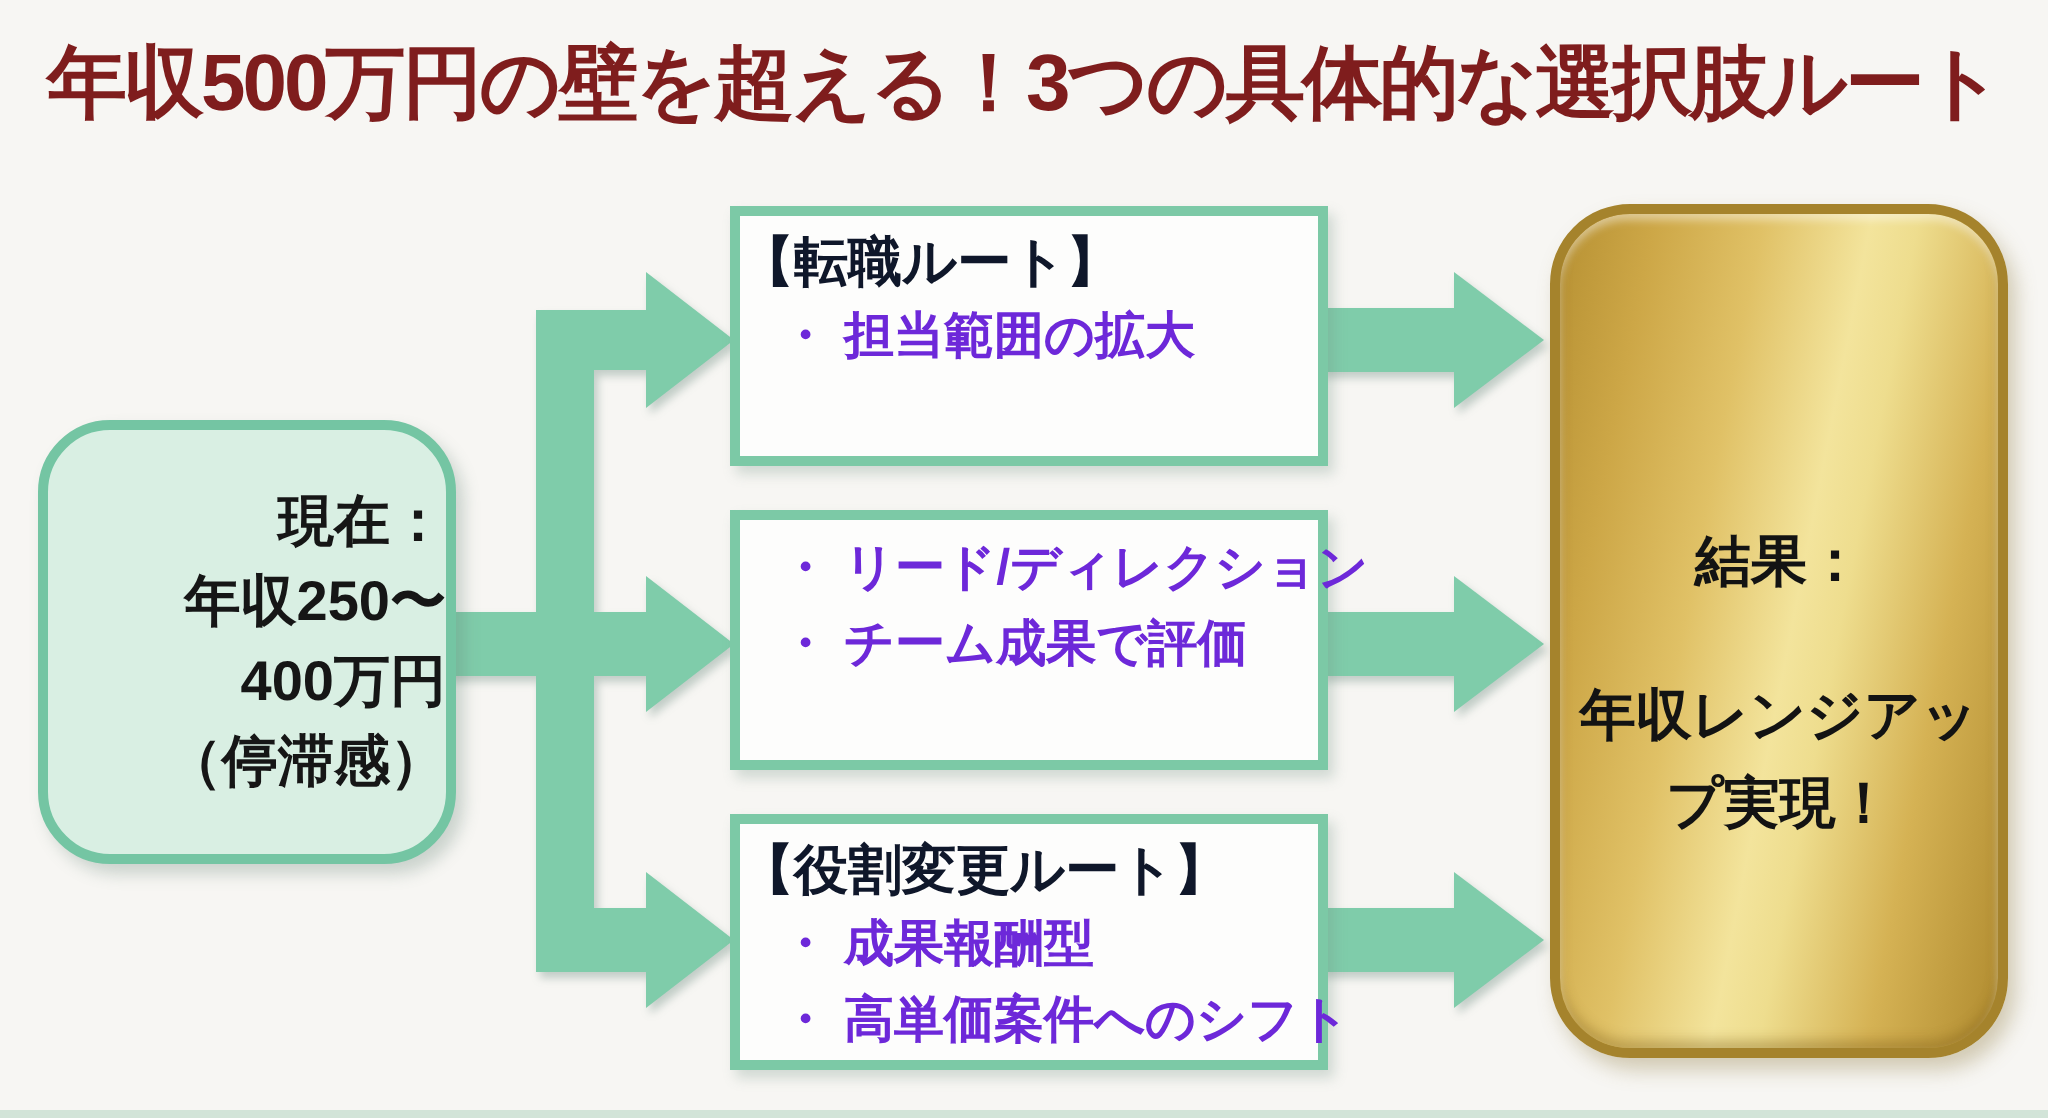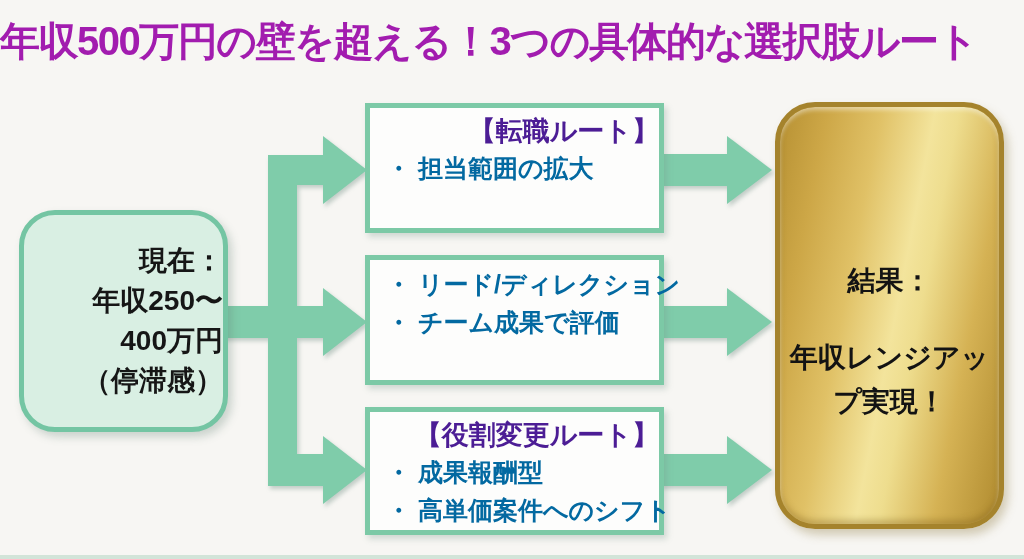--- a/index.html
+++ b/index.html
@@ -9,23 +9,24 @@
   }
   .canvas{
     position:relative;
     width:1024px;height:559px;
     background:#f7f6f3;
     overflow:hidden;
   }
   
   .title{
     position:absolute;left:0;top:14px;width:1024px;
+    text-align:center;
     font-size:40px;font-weight:800;
     letter-spacing:-1.5px;
-    color:#a21caf;
+    color:#7f1d1d;
     white-space:nowrap;
   }
   
   .arrows{
     position:absolute;left:0;top:0;z-index:1;
   }
   .arrows .teal{
     fill:#7fccaa;
   }
   .arrow-shadow{
@@ -45,31 +46,32 @@
     line-height:40px;
   }
   .route-box{
     left:365px;width:299px;
     background:#fdfdfc;
     border:5px solid #7cc9a6;
     box-shadow:3px 4px 6px rgba(120,150,135,.30);
     padding:5px 0 0 0;
   }
   .route-box .heading{
-    text-align:right;
+    text-align:left;
     font-size:27px;font-weight:800;
-    color:#4c1d95;
+    color:#0f172a;
     line-height:36px;
   }
   .route-box .bullet{
     font-size:25px;font-weight:800;
-    color:#0369a1;
+    color:#6d28d9;
     line-height:38px;
-    padding-left:16px;
+    padding-left:4px;
     white-space:nowrap;
+    margin-left:16px;
   }
   .route-1{top:103px;height:130px;}
   .route-2{top:255px;height:130px;}
   .route-3{top:407px;height:128px;}
   .result-box{
     left:775px;top:102px;width:229px;height:427px;
     border:5px solid #a5832c;
     border-radius:40px;
     background:linear-gradient(101deg,
       #b79133 0%, #cda747 16%, #e0c166 34%,

